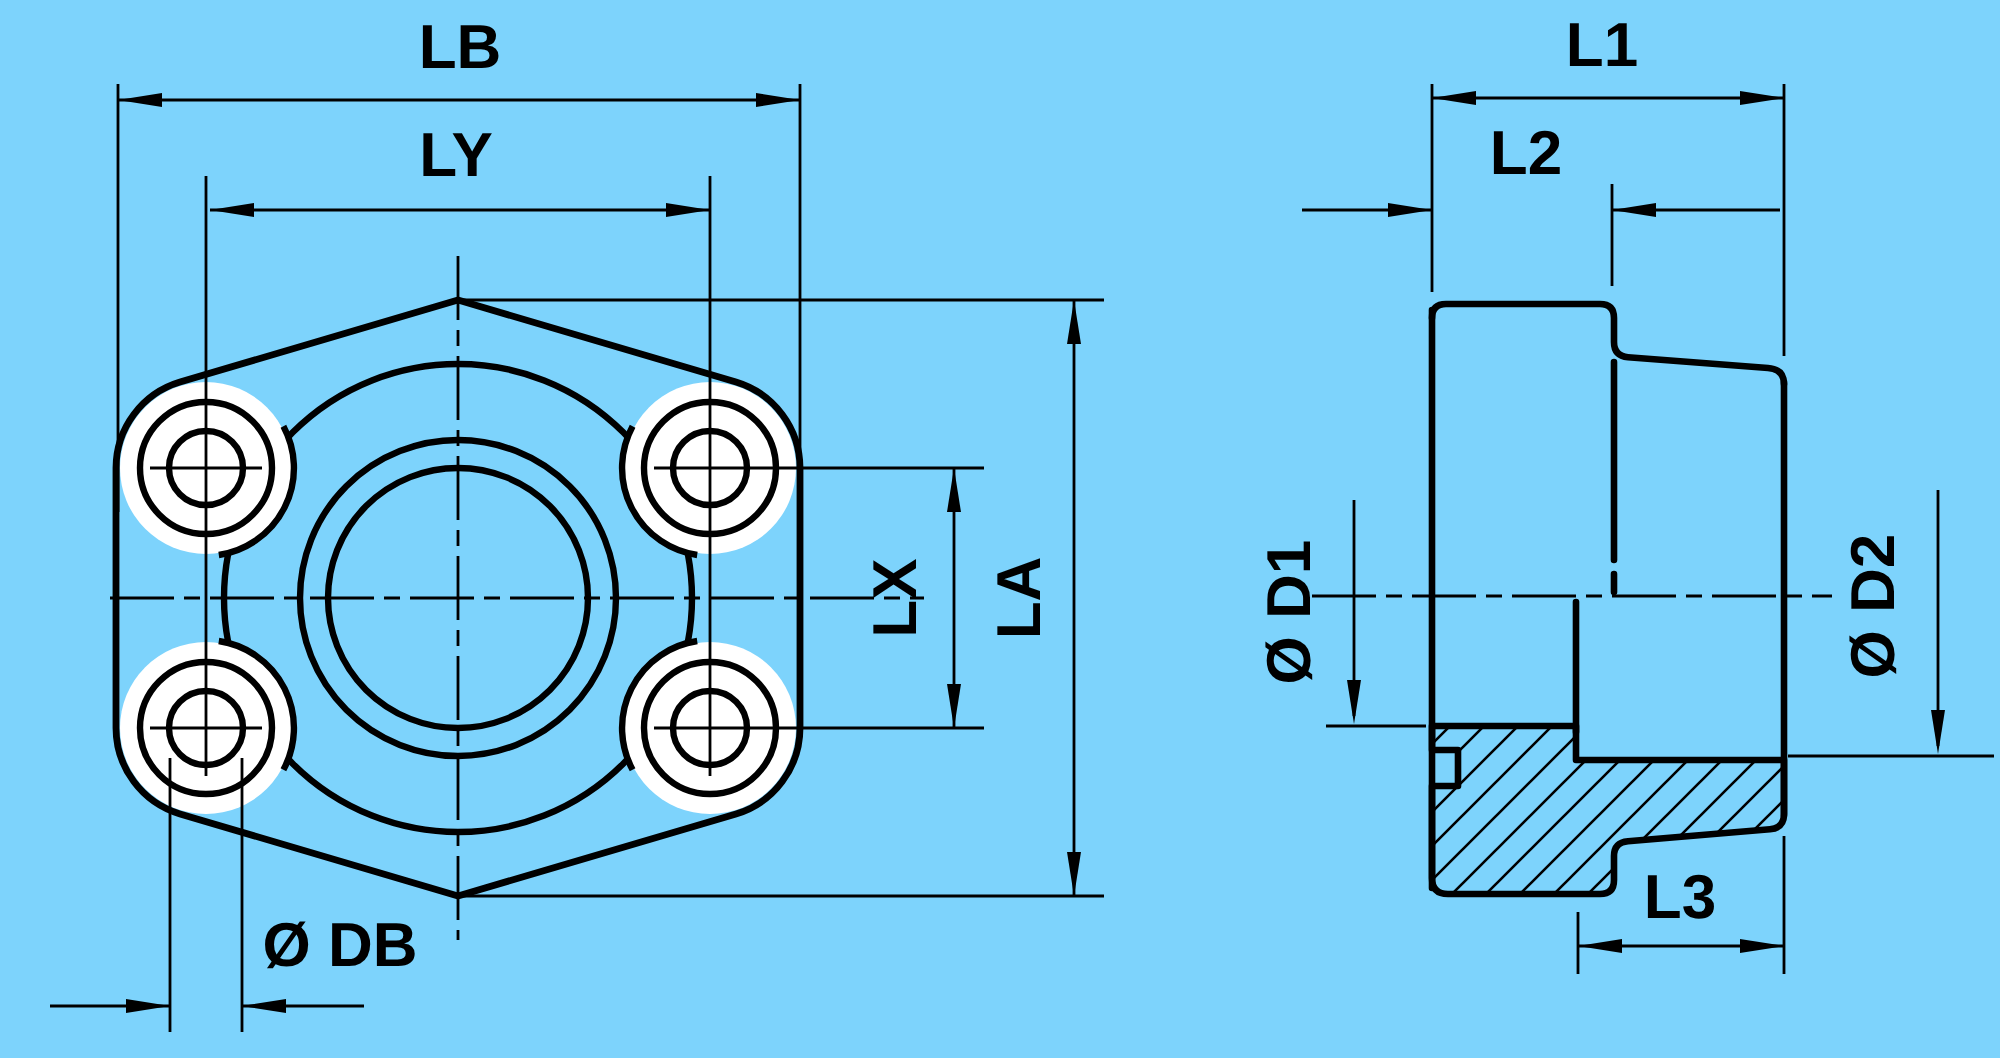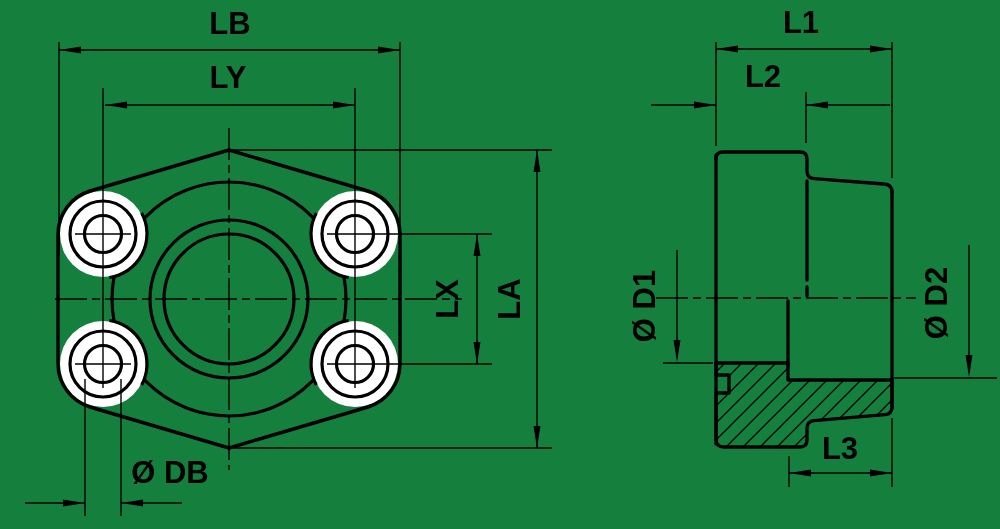--- a/index.html
+++ b/index.html
@@ -1,16 +1,16 @@
 <!DOCTYPE html>
 <html><head>
 <meta charset="utf-8">
 <style>
   html,body{margin:0;padding:0;background:#fff;}
-  .canvas{position:relative;width:1000px;height:529px;background:#15803d;overflow:hidden;
+  .canvas{position:relative;width:1000px;height:529px;background:#7dd3fc;overflow:hidden;
           font-family:"Liberation Sans", sans-serif;}
   svg{display:block;}
   text{font-family:"Liberation Sans", sans-serif;font-weight:bold;font-size:31px;fill:#000;}
   .thick{stroke:#000;stroke-width:3.3;fill:none;stroke-linecap:round;stroke-linejoin:round;}
   .thin{stroke:#000;stroke-width:1.4;fill:none;stroke-linecap:butt;}
   .chain{stroke:#000;stroke-width:1.4;fill:none;stroke-dasharray:32 5 8 5;}
   .whitefill{fill:#ffffff;stroke:none;}
   .circ{stroke:#000;stroke-width:3.2;fill:none;}
   .circw{stroke:#000;stroke-width:3.2;fill:#ffffff;}
   .arrow{fill:#000;stroke:none;}

